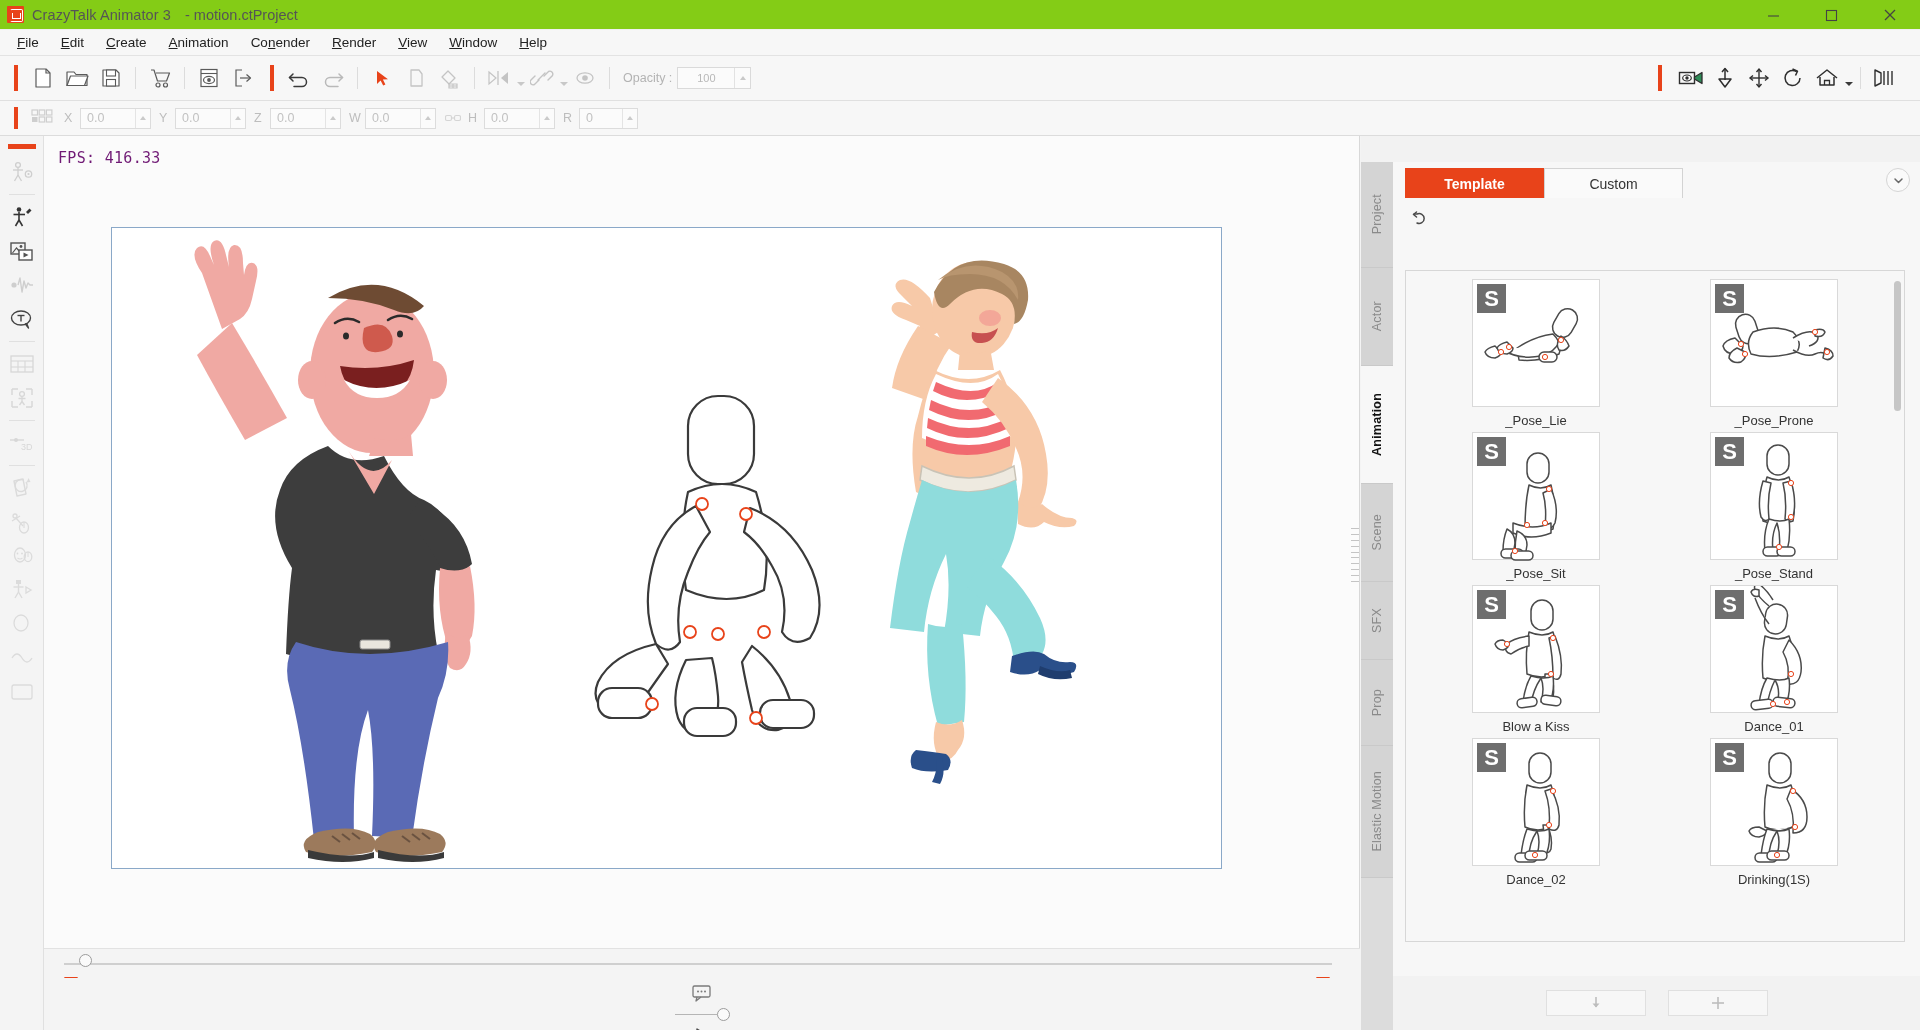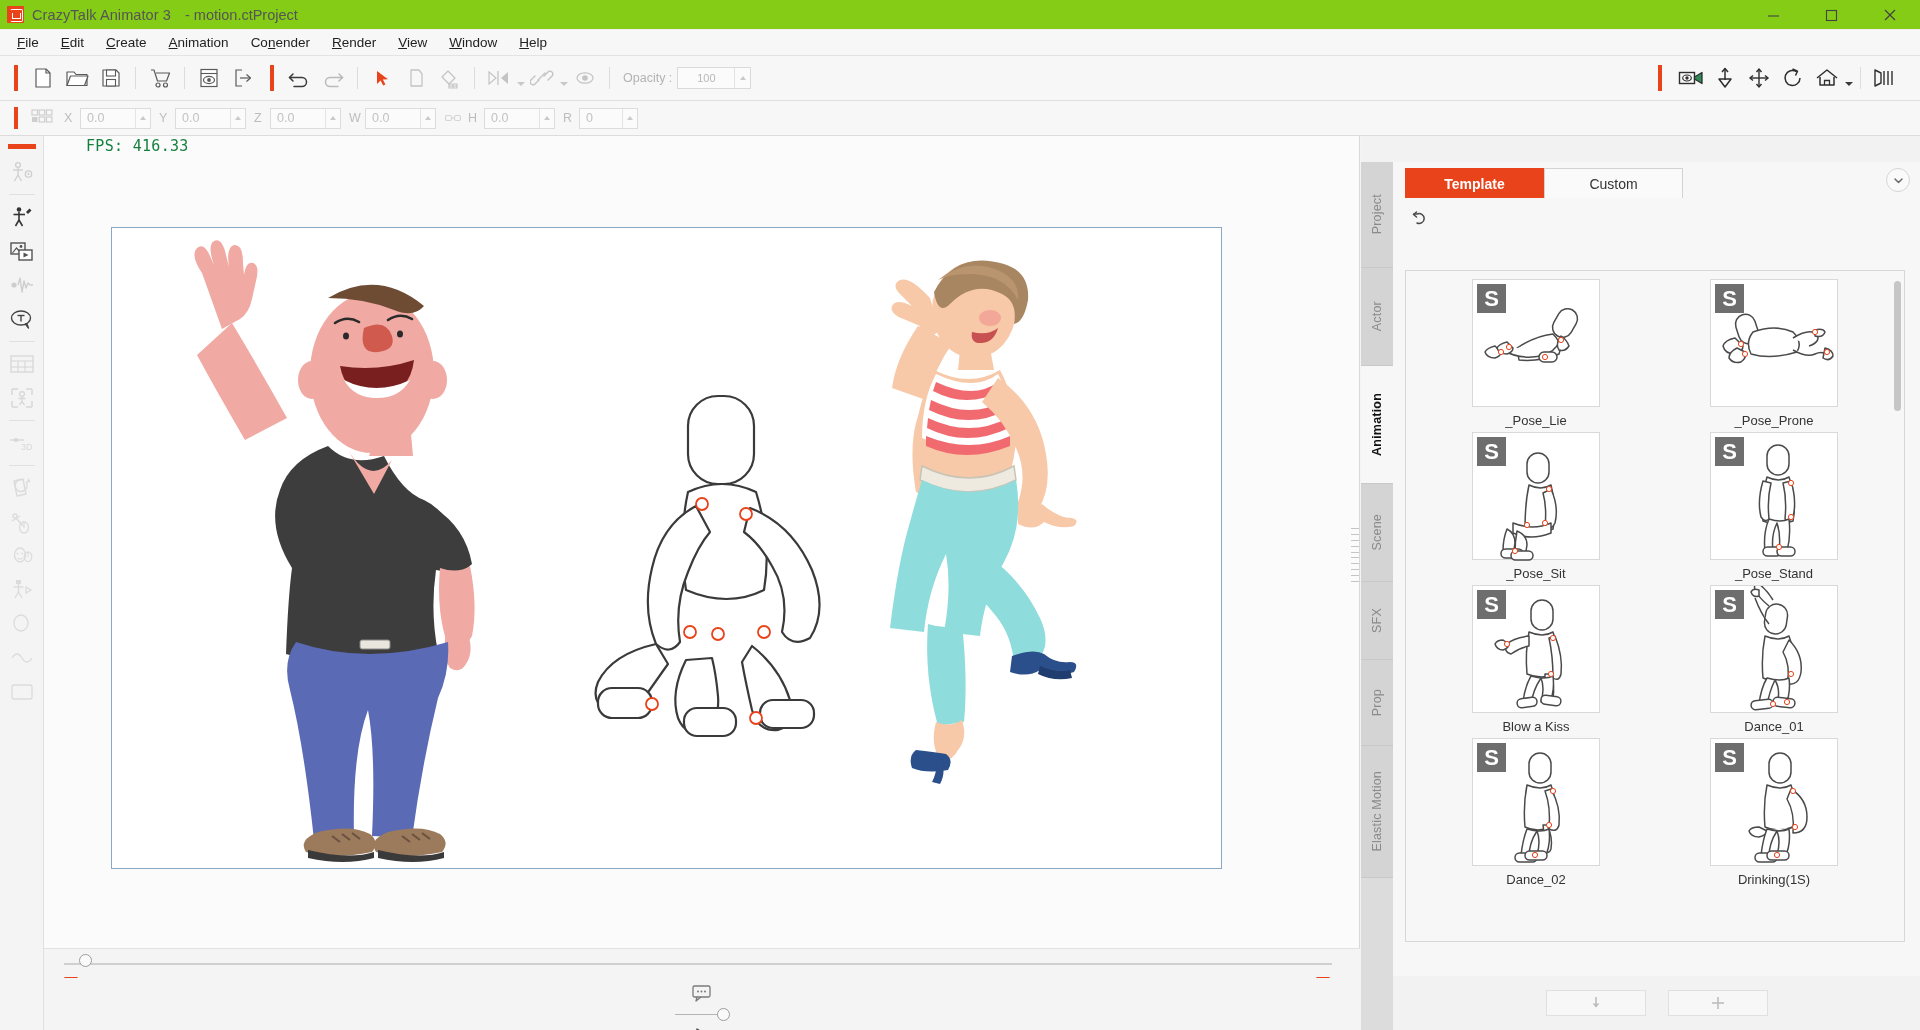--- a/index.html
+++ b/index.html
@@ -118,22 +118,22 @@
   .rail-btn.dim svg { opacity: .27; }
   .rail-btn.on svg { opacity: .95; }
   .rail-sep { width: 26px; height: 1px; background: #e0e0e0; margin: 5px 0; flex: none; }
 
   
   .stage-wrap {
     position: absolute; left: 44px; top: 136px; width: 1316px; height: 812px;
     background: #fbfbfb; border-right: 1px solid #d8d8d8;
   }
   .fps {
-    position: absolute; left: 14px; top: 1px; font-family: "DejaVu Sans Mono", monospace;
-    font-size: 15px; color: #15803d; letter-spacing: .3px; margin-left: 28px;
+    position: absolute; left: 14px; top: 13px; font-family: "DejaVu Sans Mono", monospace;
+    font-size: 15px; color: #701a75; letter-spacing: .3px;
   }
   .canvas {
     position: absolute; left: 67px; top: 91px; width: 1111px; height: 642px;
     background: #ffffff; border: 1px solid #8aa8c8; overflow: hidden;
   }
 
   
   .tl-strip {
     position: absolute; left: 44px; top: 948px; width: 1316px; height: 30px;
     background: #f4f4f4; border-top: 1px solid #e2e2e2;

